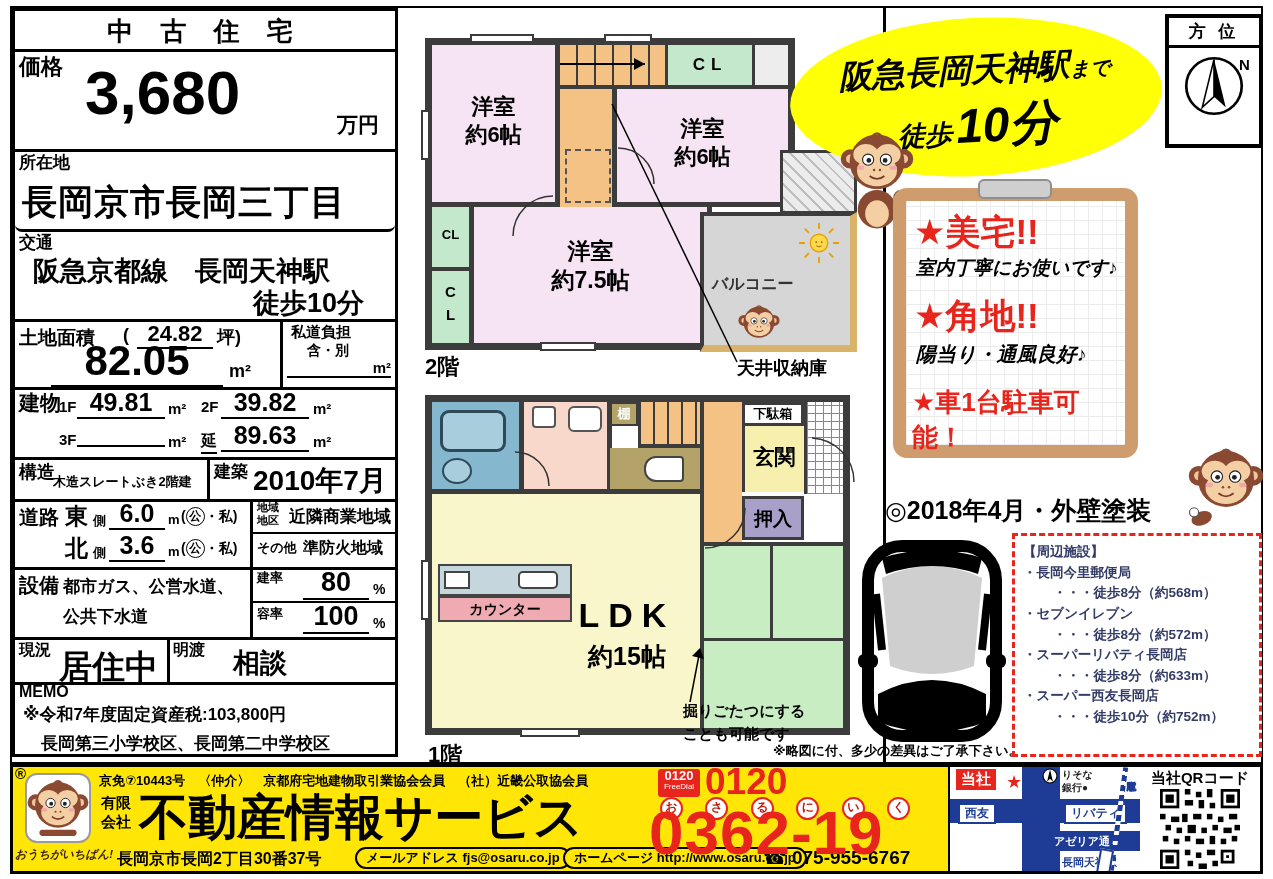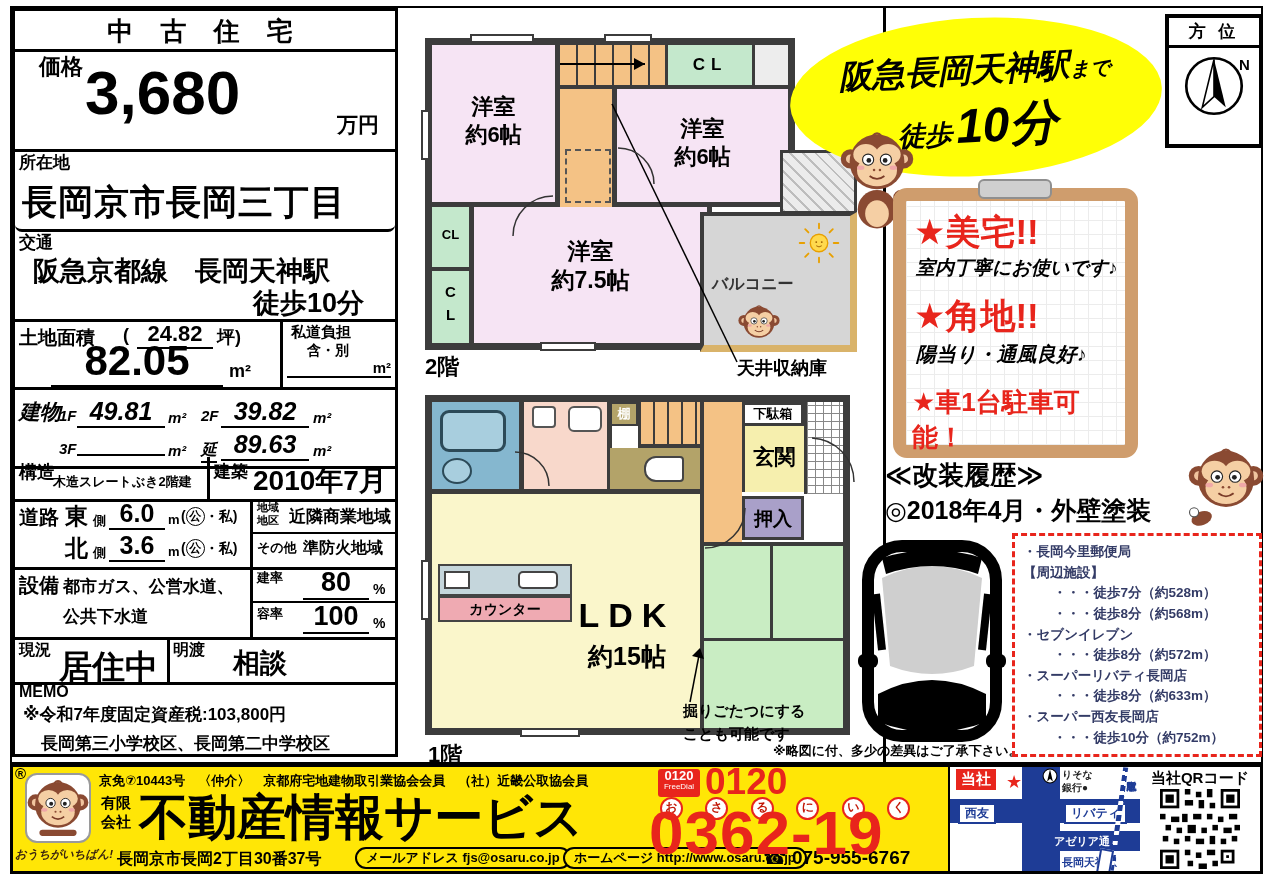--- a/index.html
+++ b/index.html
@@ -73,21 +73,21 @@
   </svg>
 
   <div class="abs" style="left:10px;top:6px;width:1253px;height:758px;border:2px solid #000;"></div>
   <div class="abs" style="left:883px;top:6px;width:3px;height:758px;background:#000;"></div>
 
   <div class="abs" style="left:12px;top:8px;width:386px;height:749px;border:3px solid #000;background:#fff;">
     <div class="row" style="top:0;height:38px;padding-left:32px;">
       <div class="abs ctr b" style="left:0;right:0;top:3px;font-size:26px;letter-spacing:10px;">中 古 住 宅</div>
     </div>
     <div class="row" style="top:38px;height:100px;">
-      <div class="abs lbl" style="left:4px;top:3px;font-size:22px;margin-left:20px;">価格</div>
+      <div class="abs lbl" style="left:4px;top:3px;font-size:22px;">価格</div>
       <div class="abs x" style="left:70px;top:8px;font-size:62px;">3,680</div>
       <div class="abs b" style="left:322px;top:62px;font-size:21px;">万円</div>
     </div>
     <div class="row" style="top:138px;height:80px;border-radius:7px;">
       <div class="abs lbl" style="left:4px;top:2px;font-size:17px;">所在地</div>
       <div class="abs x" style="left:7px;top:30px;font-size:35px;letter-spacing:1px;">長岡京市長岡三丁目</div>
     </div>
     <div class="row" style="top:218px;height:90px;">
       <div class="abs lbl" style="left:4px;top:2px;font-size:17px;">交通</div>
       <div class="abs b" style="left:18px;top:24px;font-size:27px;">阪急京都線　長岡天神駅</div>
@@ -98,21 +98,21 @@
       <div class="abs lbl" style="left:4px;top:6px;font-size:19px;">土地面積</div>
       <div class="abs b" style="left:108px;top:6px;font-size:18px;">(</div>
       <div class="abs b bb ctr" style="left:122px;top:2px;width:76px;font-size:22px;">24.82</div>
       <div class="abs b" style="left:202px;top:6px;font-size:18px;">坪)</div>
       <div class="abs x bb ctr" style="left:36px;top:18px;width:172px;font-size:42px;">82.05</div>
       <div class="abs b" style="left:214px;top:42px;font-size:18px;">m²</div>
       <div class="abs lbl" style="left:276px;top:4px;font-size:15px;">私道負担</div>
       <div class="abs b" style="left:292px;top:23px;font-size:14px;">含・別</div>
       <div class="abs b bb" style="left:272px;top:40px;width:104px;font-size:15px;text-align:right;">m²</div>
     </div>
-    <div class="row" style="top:385px;height:70px;font-style:italic;">
+    <div class="row" style="top:376px;height:70px;">
       <div class="abs lbl" style="left:4px;top:2px;font-size:21px;">建物</div>
       <div class="abs b" style="left:44px;top:11px;font-size:15px;">1F</div>
       <div class="abs b bb ctr" style="left:62px;top:1px;width:88px;font-size:25px;">49.81</div>
       <div class="abs b" style="left:153px;top:13px;font-size:15px;">m²</div>
       <div class="abs b" style="left:186px;top:11px;font-size:15px;">2F</div>
       <div class="abs b bb ctr" style="left:206px;top:1px;width:88px;font-size:25px;">39.82</div>
       <div class="abs b" style="left:298px;top:13px;font-size:15px;">m²</div>
       <div class="abs b" style="left:44px;top:44px;font-size:15px;">3F</div>
       <div class="abs bb" style="left:62px;top:34px;width:88px;height:26px;"></div>
       <div class="abs b" style="left:153px;top:46px;font-size:15px;">m²</div>
@@ -331,43 +331,41 @@
 
   <div class="abs" style="left:893px;top:188px;width:245px;height:270px;background:#fff;border:13px solid #cf9d6d;border-radius:14px;background-image:repeating-linear-gradient(0deg,#ececec 0 1px,transparent 1px 14px),repeating-linear-gradient(90deg,#ececec 0 1px,transparent 1px 14px);">
     <div class="abs" style="left:72px;top:-22px;width:74px;height:20px;background:#cfcfcf;border:2px solid #8f8f8f;border-radius:6px;"></div>
     <div class="abs x redtxt" style="left:8px;top:8px;font-size:35px;">★美宅!!</div>
     <div class="abs x redtxt" style="left:8px;top:92px;font-size:35px;">★角地!!</div>
     <div class="abs b" style="left:10px;top:54px;font-size:19px;font-style:italic;">室内丁寧にお使いです♪</div>
     <div class="abs b" style="left:10px;top:140px;font-size:20px;font-style:italic;">陽当り・通風良好♪</div>
     <div class="abs x redtxt" style="left:6px;top:184px;font-size:26px;">★車1台駐車可能！</div>
   </div>
 
-  <div class="abs b" style="left:885px;top:458px;font-size:26px;">≪改装履歴≫</div>
   <div class="abs b" style="left:885px;top:494px;font-size:25px;">◎2018年4月・外壁塗装</div>
   <svg class="abs" style="left:1188px;top:442px;" width="76" height="92" viewBox="0 0 100 120">
     <use href="#monkey"></use>
     <ellipse cx="18" cy="100" rx="14" ry="9" fill="#8a4a32" transform="rotate(-20 18 100)"></ellipse>
     <circle cx="8" cy="92" r="6" fill="#fff" stroke="#555" stroke-width="1.5"></circle>
   </svg>
 
   <svg class="abs" style="left:858px;top:538px;" width="148" height="206" viewBox="0 0 74 103">
     <rect x="5" y="4" width="64" height="95" rx="17" fill="#fff" stroke="#000" stroke-width="6"></rect>
     <path d="M12 20 Q37 8 62 20 L58 64 Q37 72 16 64 Z" fill="#cfcfcf"></path>
     <path d="M10 78 Q37 64 64 78 L64 92 Q37 102 10 92 Z" fill="#000"></path>
     <path d="M12 10 Q37 2 62 10 L60 18 Q37 10 14 18 Z" fill="#000"></path>
     <rect x="0" y="58" width="10" height="7" rx="3" fill="#000"></rect>
     <rect x="64" y="58" width="10" height="7" rx="3" fill="#000"></rect>
     <line x1="9" y1="28" x2="12" y2="56" stroke="#000" stroke-width="4"></line>
     <line x1="65" y1="28" x2="62" y2="56" stroke="#000" stroke-width="4"></line>
   </svg>
 
   <div class="abs" style="left:1012px;top:533px;width:250px;height:224px;border:3px dashed #e8251c;background:#fff;padding:6px 8px;color:#333b66;line-height:1.53;">
+    <div class="fac-name">【周辺施設】</div>
     <div class="fac-name">・長岡今里郵便局</div>
-    <div class="fac-name">【周辺施設】</div>
-    <div class="fac-dist">・・・徒歩7分（約528m）</div>
     <div class="fac-dist">・・・徒歩8分（約568m）</div>
     <div class="fac-name">・セブンイレブン</div>
     <div class="fac-dist">・・・徒歩8分（約572m）</div>
     <div class="fac-name">・スーパーリバティ長岡店</div>
     <div class="fac-dist">・・・徒歩8分（約633m）</div>
     <div class="fac-name">・スーパー西友長岡店</div>
     <div class="fac-dist">・・・徒歩10分（約752m）</div>
   </div>
 
   <div class="abs" style="left:10px;top:764px;width:1253px;height:110px;background:#ffe606;border:3px solid #000;">

